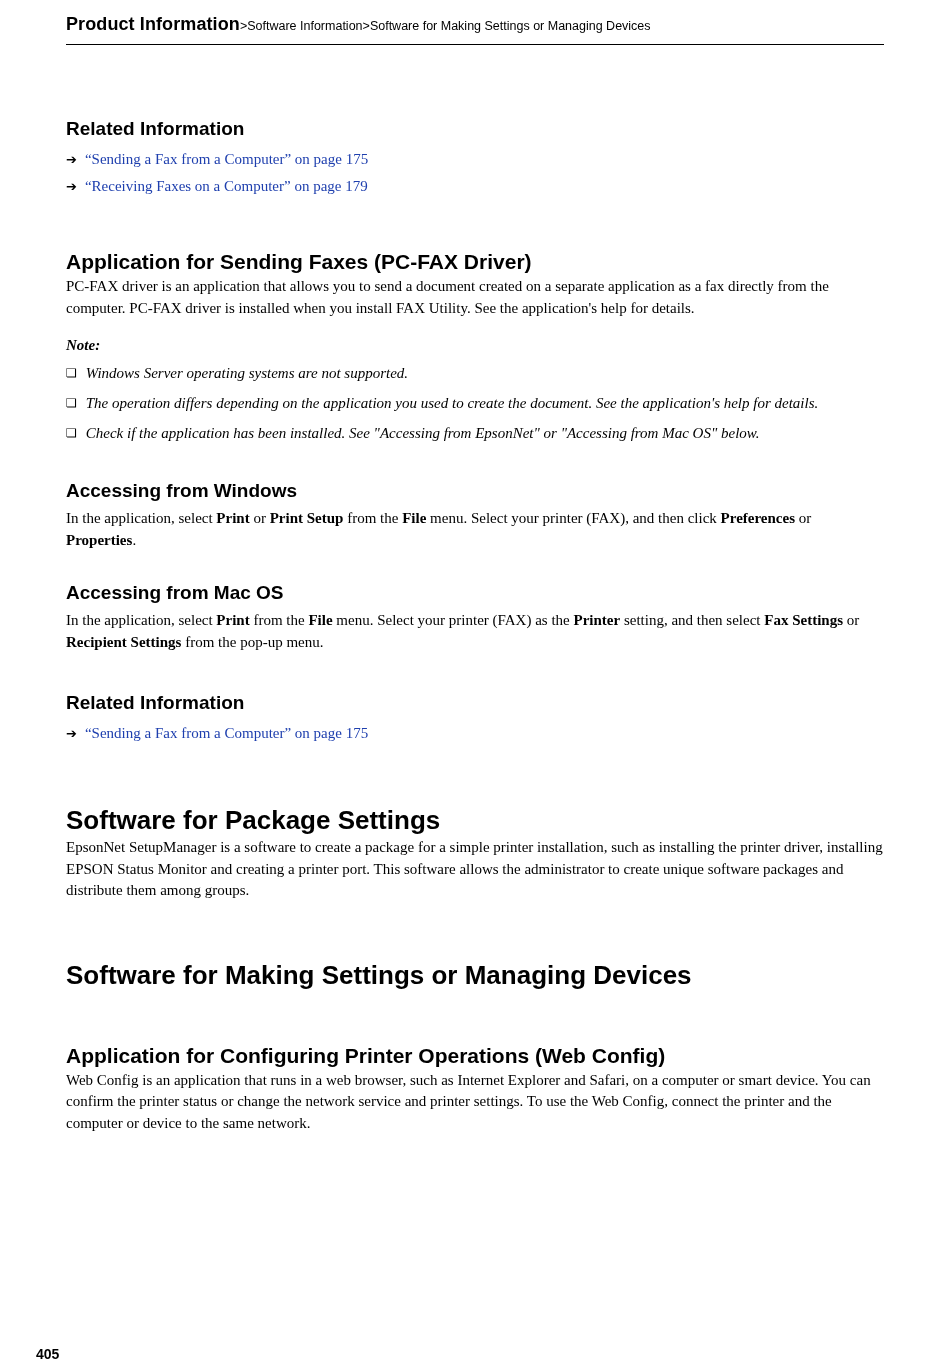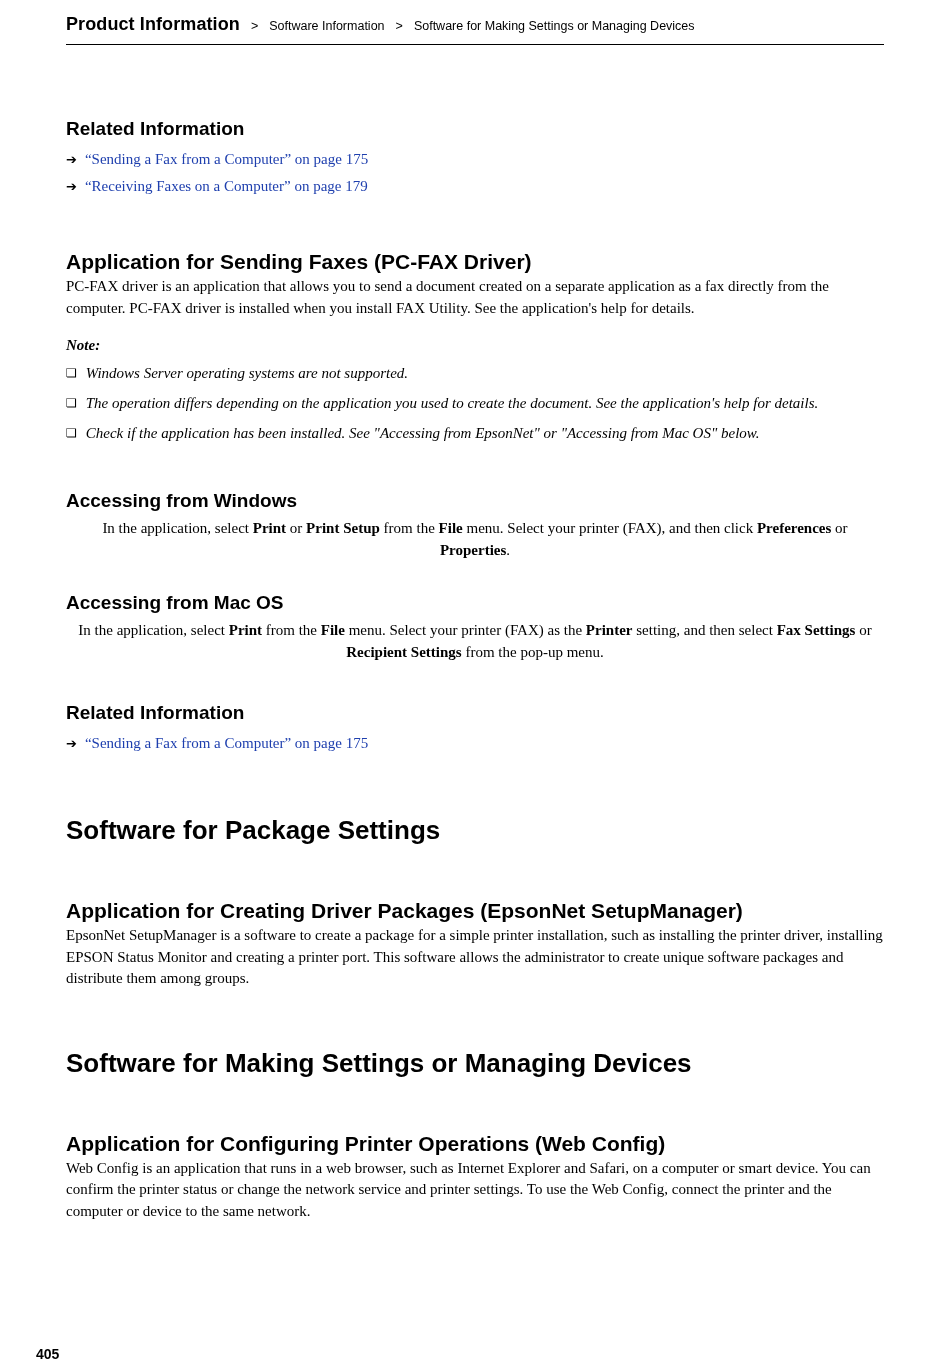--- a/index.html
+++ b/index.html
@@ -11,21 +11,20 @@
     background: #ffffff;
     padding: 14px 66px 0 66px;
     font-family: "Liberation Serif", serif;
     color: var(--text, #000);
     overflow: hidden;
   }
   
   .hdr {
     display: flex;
     align-items: baseline;
-    gap: 11px;
     font-family: "Liberation Sans", sans-serif;
     border-bottom: 1.5px solid #000;
     padding-bottom: 9px;
   }
   .hdr .root { font-size: 18px; font-weight: 700; letter-spacing: 0.1px; }
   .hdr .sep  { font-size: 12.5px; }
   .hdr .crumb{ font-size: 12.5px; }
 
   
   .h-sub {
@@ -60,22 +59,22 @@
   .bullet { font-family: "DejaVu Sans", sans-serif; font-size: 12px; font-style: normal; position: relative; top: -1px; }
   .notetext { font-size: 15px; font-style: italic; }
 
   
   .mt-rel1   { margin-top: 74px; }
   .mt-links  { margin-top: 8px; }
   .mt-h2a    { margin-top: 48px; }
   .mt-para   { }
   .mt-note   { margin-top: 16px; }
   .mt-bullet { margin-top: 8px; }
-  .mt-acc    { margin-top: 46px; }
-  .mt-accp   { margin-top: 8px; text-align: center; }
+  .mt-acc    { margin-top: 36px; }
+  .mt-accp   { margin-top: 8px; }
   .mt-acc2   { margin-top: 32px; }
   .mt-rel2   { margin-top: 40px; }
   .mt-h1     { margin-top: 56px; }
   .mt-h2     { margin-top: 50px; }
   .mt-p2     { margin-top: 10px; }
 
   .footer {
     position: absolute;
     left: 0; right: 0; bottom: 8px;
     font-family: "Liberation Sans", sans-serif;
@@ -133,21 +132,20 @@
   <div class="h-sub mt-rel2">Related Information</div>
   <div class="mt-links">
     <div class="linkrow">
       <span class="arrow">➔</span>
       <a class="doclink">“Sending a Fax from a Computer” on page 175</a>
     </div>
   </div>
 
   <div class="h1 mt-h1">Software for Package Settings</div>
 
-  <div class="h2 mt-h2">Application for Creating Driver Packages (EpsonNet SetupManager)</div>
   <p class="body mt-para">EpsonNet SetupManager is a software to create a package for a simple printer installation, such as installing the printer driver, installing EPSON Status Monitor and creating a printer port. This software allows the administrator to create unique software packages and distribute them among groups.</p>
 
   <div class="h1 mt-h1">Software for Making Settings or Managing Devices</div>
 
   <div class="h2 mt-h2">Application for Configuring Printer Operations (Web Config)</div>
   <p class="body mt-para">Web Config is an application that runs in a web browser, such as Internet Explorer and Safari, on a computer or smart device. You can confirm the printer status or change the network service and printer settings. To use the Web Config, connect the printer and the computer or device to the same network.</p>
 
   <div class="footer">405</div>
 
 </div>

